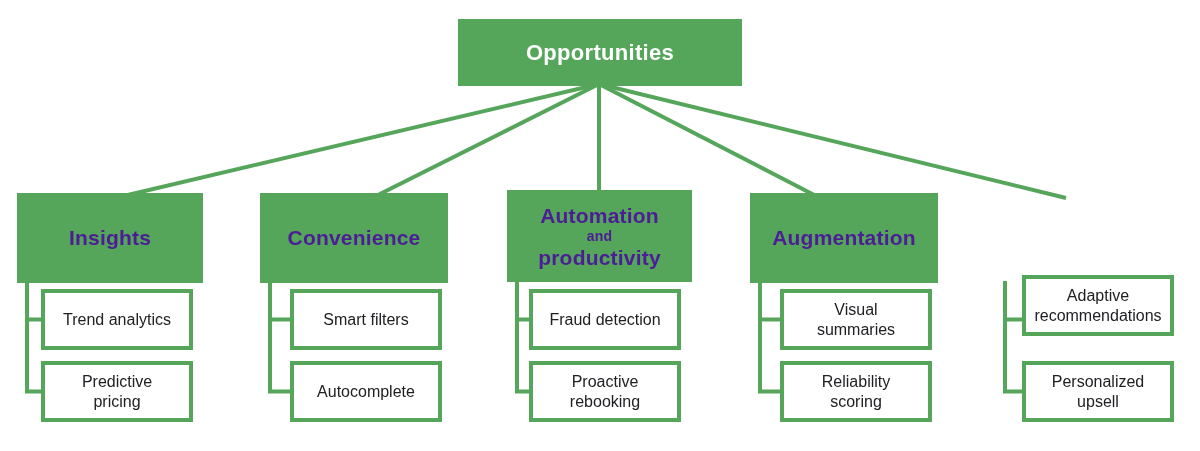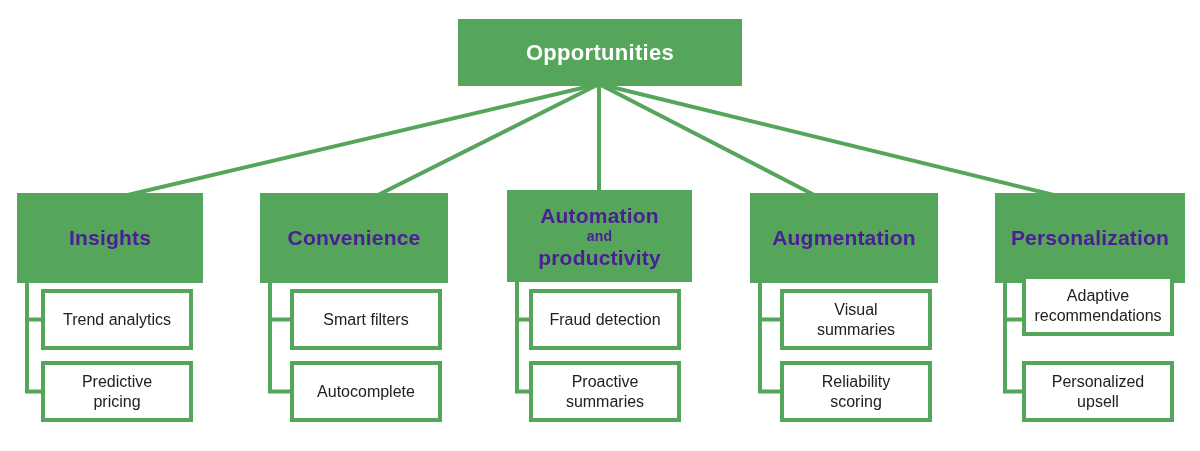--- a/index.html
+++ b/index.html
@@ -113,38 +113,35 @@
   <div class="node cat-node" style="left:507px; top:190px; width:185px; height:92px;">
     <span class="cat-line-big">Automation</span>
     <span class="cat-line-small">and</span>
     <span class="cat-line-big">productivity</span>
   </div>
   <div class="node leaf-node" style="left:529px; top:289px;">
     <span>Fraud detection</span>
   </div>
   <div class="node leaf-node" style="left:529px; top:361px;">
     <span>Proactive
-summaries</span>
+rebooking</span>
   </div>
 
   <div class="node cat-node" style="left:750px; top:193px; width:188px; height:90px;">
     <span>Augmentation</span>
   </div>
   <div class="node leaf-node" style="left:780px; top:289px;">
     <span>Visual
 summaries</span>
   </div>
   <div class="node leaf-node" style="left:780px; top:361px;">
     <span>Reliability
 scoring</span>
   </div>
 
-  <div class="node cat-node" style="left:995px; top:193px; width:190px; height:90px;">
-    <span>Personalization</span>
-  </div>
   <div class="node leaf-node" style="left:1022px; top:275px;">
     <span>Adaptive
 recommendations</span>
   </div>
   <div class="node leaf-node" style="left:1022px; top:361px;">
     <span>Personalized
 upsell</span>
   </div>
 
 </div>

